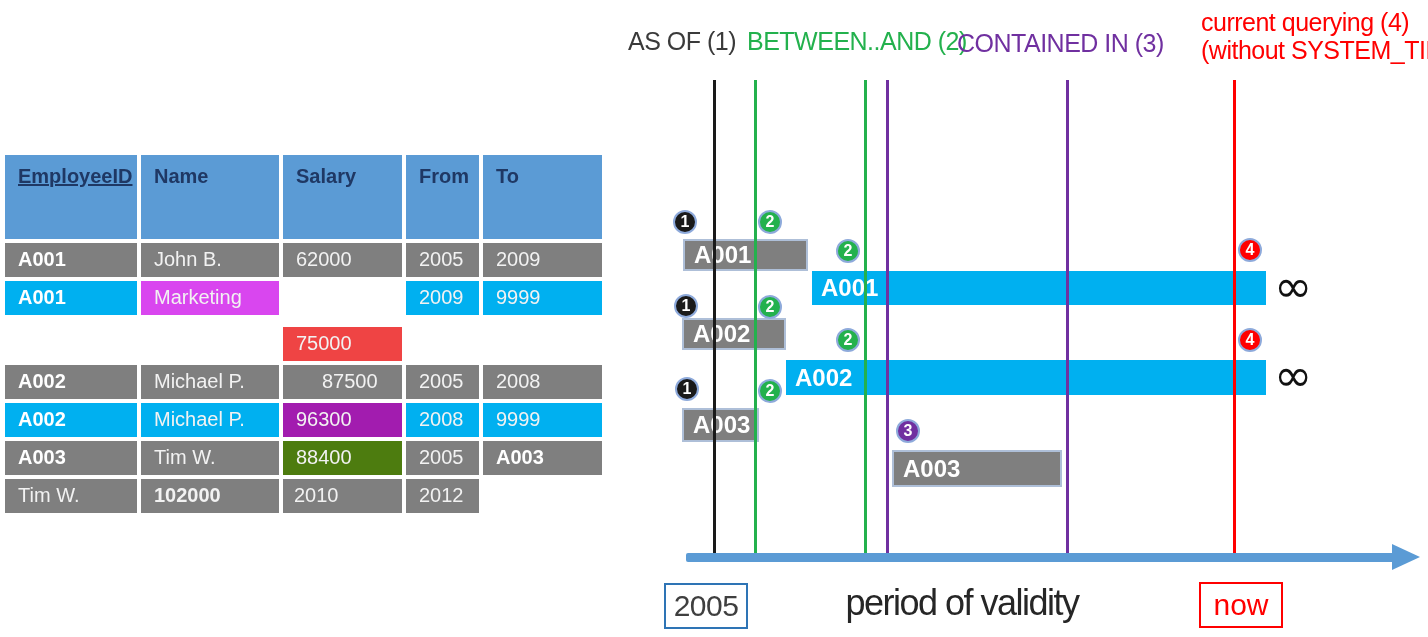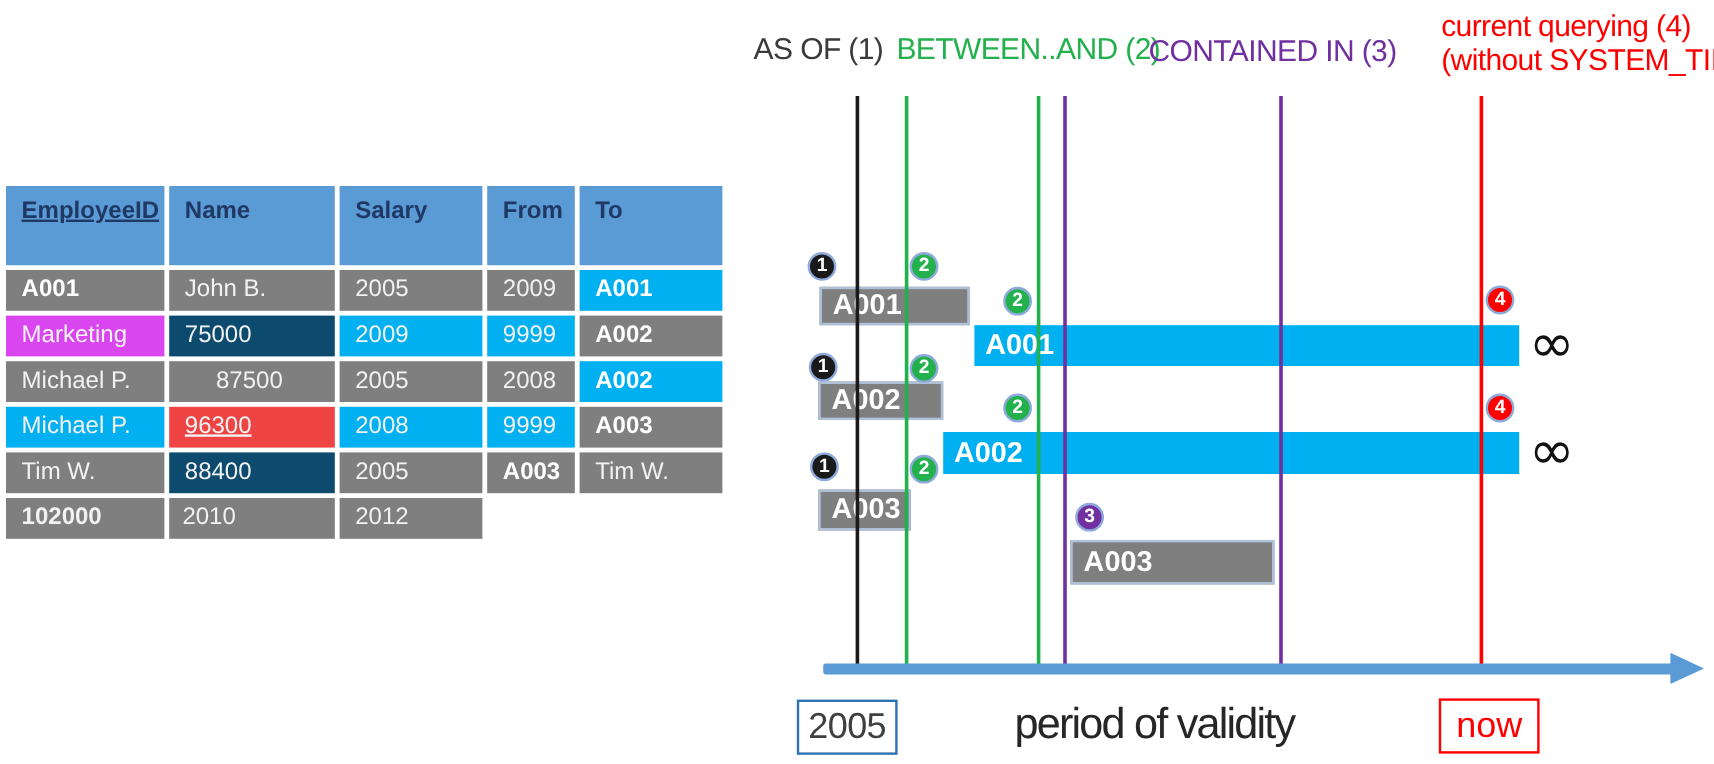--- a/index.html
+++ b/index.html
@@ -13,21 +13,21 @@
   
   .emp-table{
     position:absolute;left:5px;top:155px;
     display:grid;
     grid-template-columns:132px 138px 119px 73px 119px;
     gap:4px;
   }
   .th{
     background:var(--table-header-bg);
     color:var(--table-header-text);
-    height:66px;box-sizing:border-box;
+    height:84px;box-sizing:border-box;
     font-weight:bold;font-size:20px;
     padding:10px 0 0 13px;
   }
   .th.u{text-decoration:underline;}
   .td{
     height:34px;box-sizing:border-box;
     font-size:20px;color:#f2f2f2;
     padding:5px 0 0 13px;
   }
   .td.first{font-weight:bold;color:#ffffff;}
@@ -96,40 +96,41 @@
 <div class="stage">
 
   <div class="emp-table" id="empTable">
       <div class="th u">EmployeeID</div>
       <div class="th">Name</div>
       <div class="th">Salary</div>
       <div class="th">From</div>
       <div class="th">To</div>
       <div class="td first" style="background: rgb(127, 127, 127);">A001</div>
       <div class="td" style="background: rgb(127, 127, 127);">John  B.</div>
+      <div class="td" style="background: rgb(127, 127, 127);">62000</div>
       <div class="td" style="background: rgb(127, 127, 127);">2005</div>
       <div class="td" style="background: rgb(127, 127, 127);">2009</div>
       <div class="td first" style="background: rgb(0, 176, 240);">A001</div>
       <div class="td" style="background: #d946ef;">Marketing</div>
-      <div class="td" style="background: #0c4a6e;">75000</div>
+      <div class="td" style="background: #ef4444; margin-top: 46px;">75000</div>
       <div class="td" style="background: rgb(0, 176, 240);">2009</div>
       <div class="td" style="background: rgb(0, 176, 240);">9999</div>
       <div class="td first" style="background: rgb(127, 127, 127);">A002</div>
       <div class="td" style="background: rgb(127, 127, 127);">Michael P.</div>
       <div class="td" style="background: rgb(127, 127, 127); padding-left: 39px;">87500</div>
       <div class="td" style="background: rgb(127, 127, 127);">2005</div>
       <div class="td" style="background: rgb(127, 127, 127);">2008</div>
       <div class="td first" style="background: rgb(0, 176, 240);">A002</div>
       <div class="td" style="background: rgb(0, 176, 240);">Michael P.</div>
-      <div class="td" style="background: #ef4444; text-decoration: underline;">96300</div>
+      <div class="td" style="background: #a21caf;">96300</div>
       <div class="td" style="background: rgb(0, 176, 240);">2008</div>
       <div class="td" style="background: rgb(0, 176, 240);">9999</div>
       <div class="td first" style="background: rgb(127, 127, 127);">A003</div>
       <div class="td" style="background: rgb(127, 127, 127);">Tim W.</div>
-      <div class="td" style="background: #0c4a6e;">88400</div>
+      <div class="td" style="background: #4d7c0f;">88400</div>
       <div class="td" style="background: rgb(127, 127, 127);">2005</div>
       <div class="td first" style="background: rgb(127, 127, 127);">A003</div>
       <div class="td" style="background: rgb(127, 127, 127);">Tim W.</div>
       <div class="td" style="background: rgb(127, 127, 127); font-weight: bold;">102000</div>
       <div class="td" style="background: rgb(127, 127, 127); padding-left: 11px;">2010</div>
       <div class="td" style="background: rgb(127, 127, 127);">2012</div>
     </div>
 
   <div class="legend-item lg-asof">AS OF (1)</div>
   <div class="legend-item lg-between">BETWEEN..AND (2)</div>

